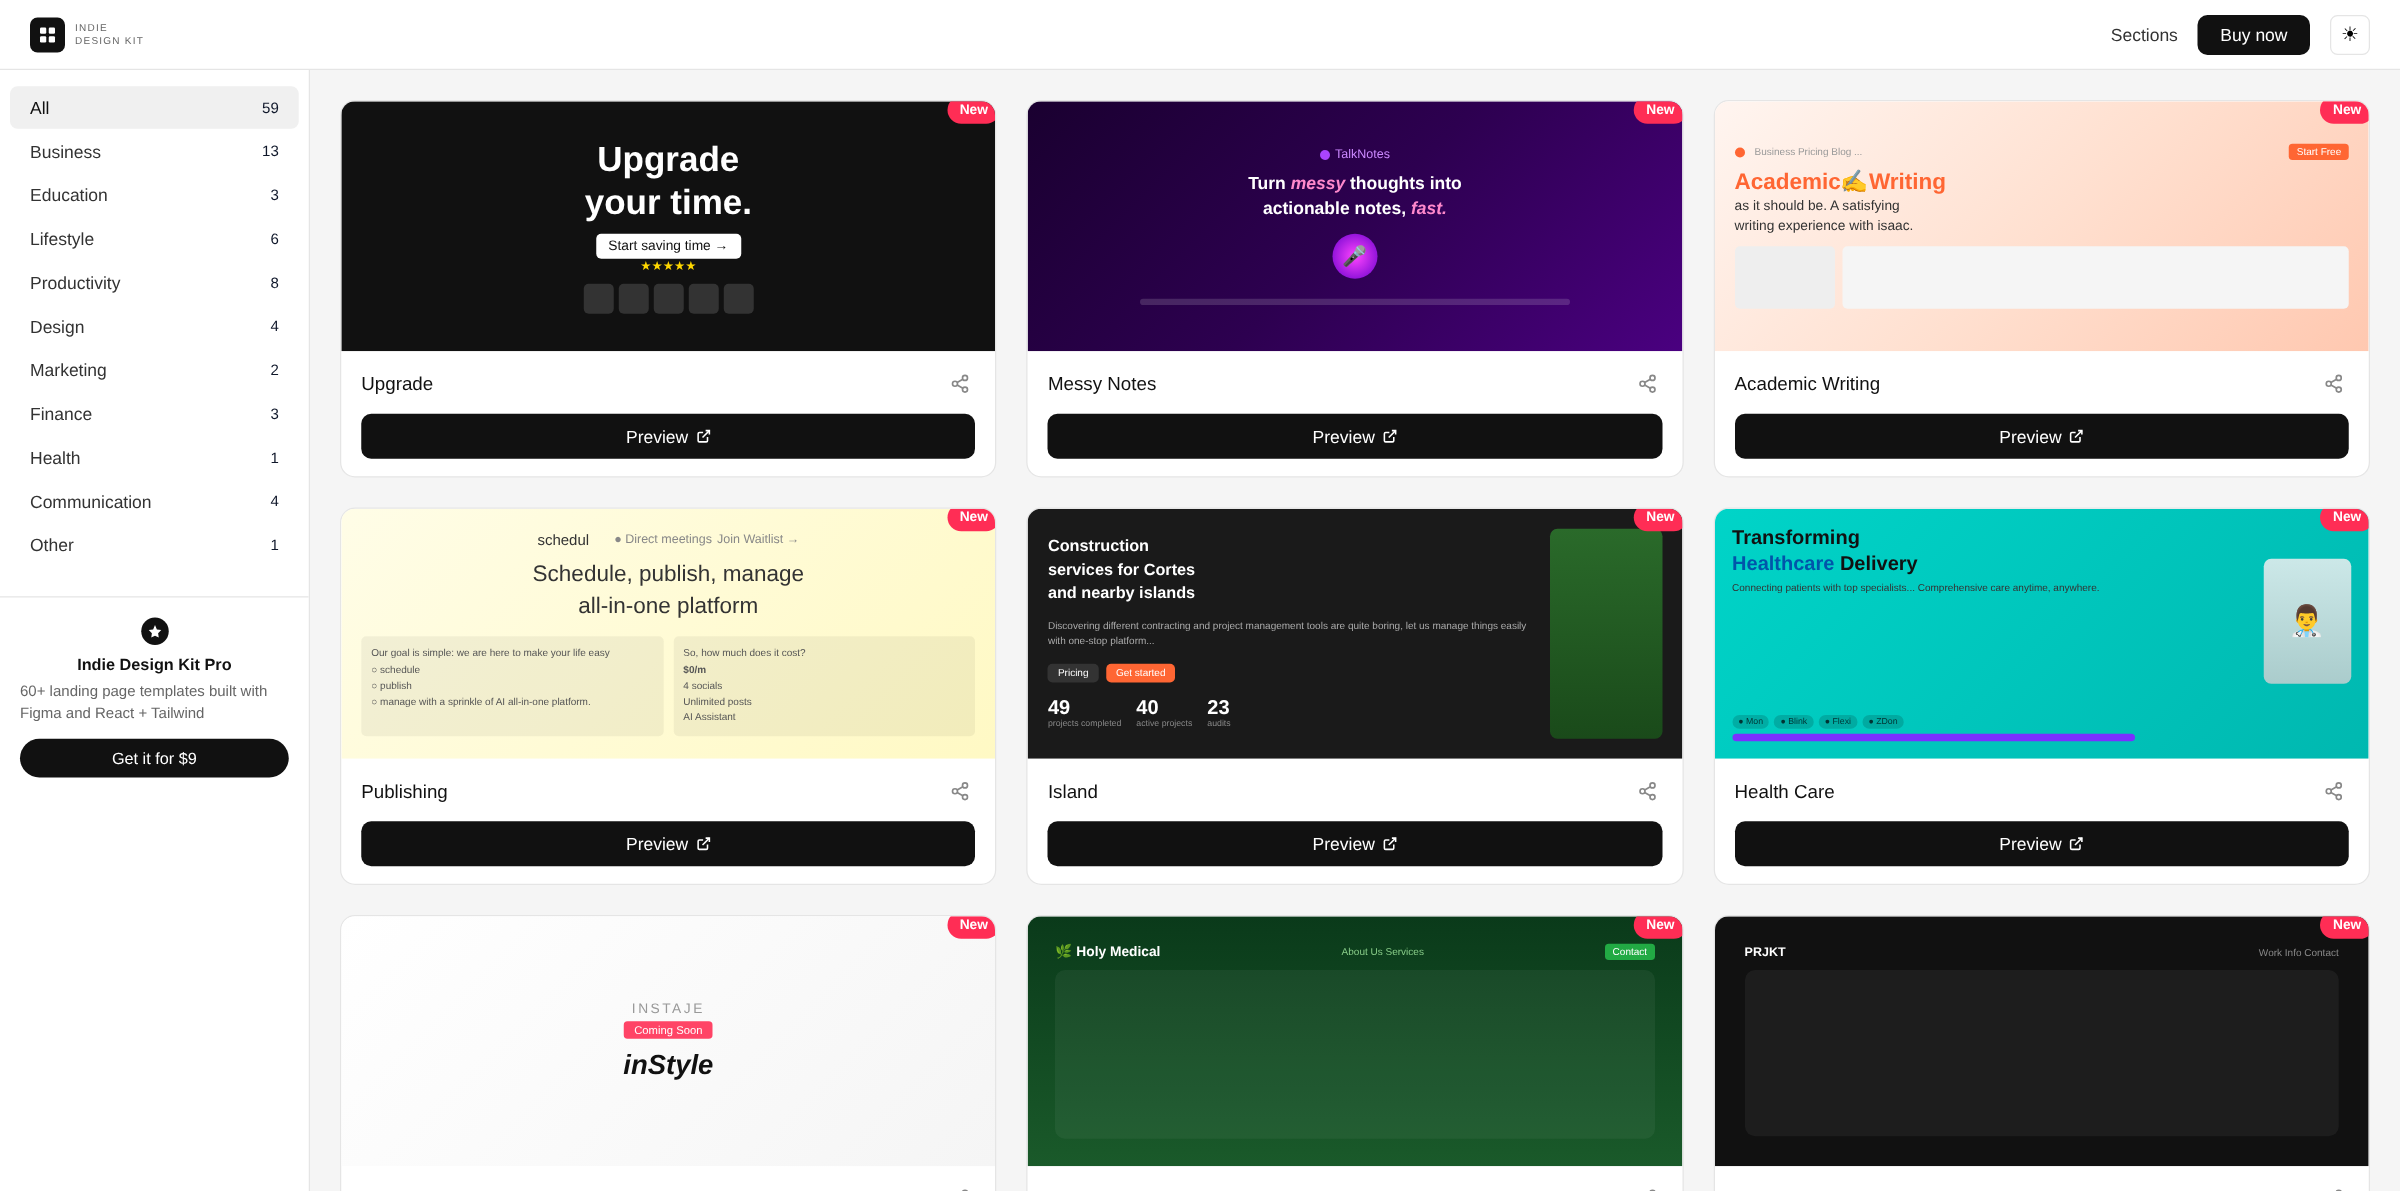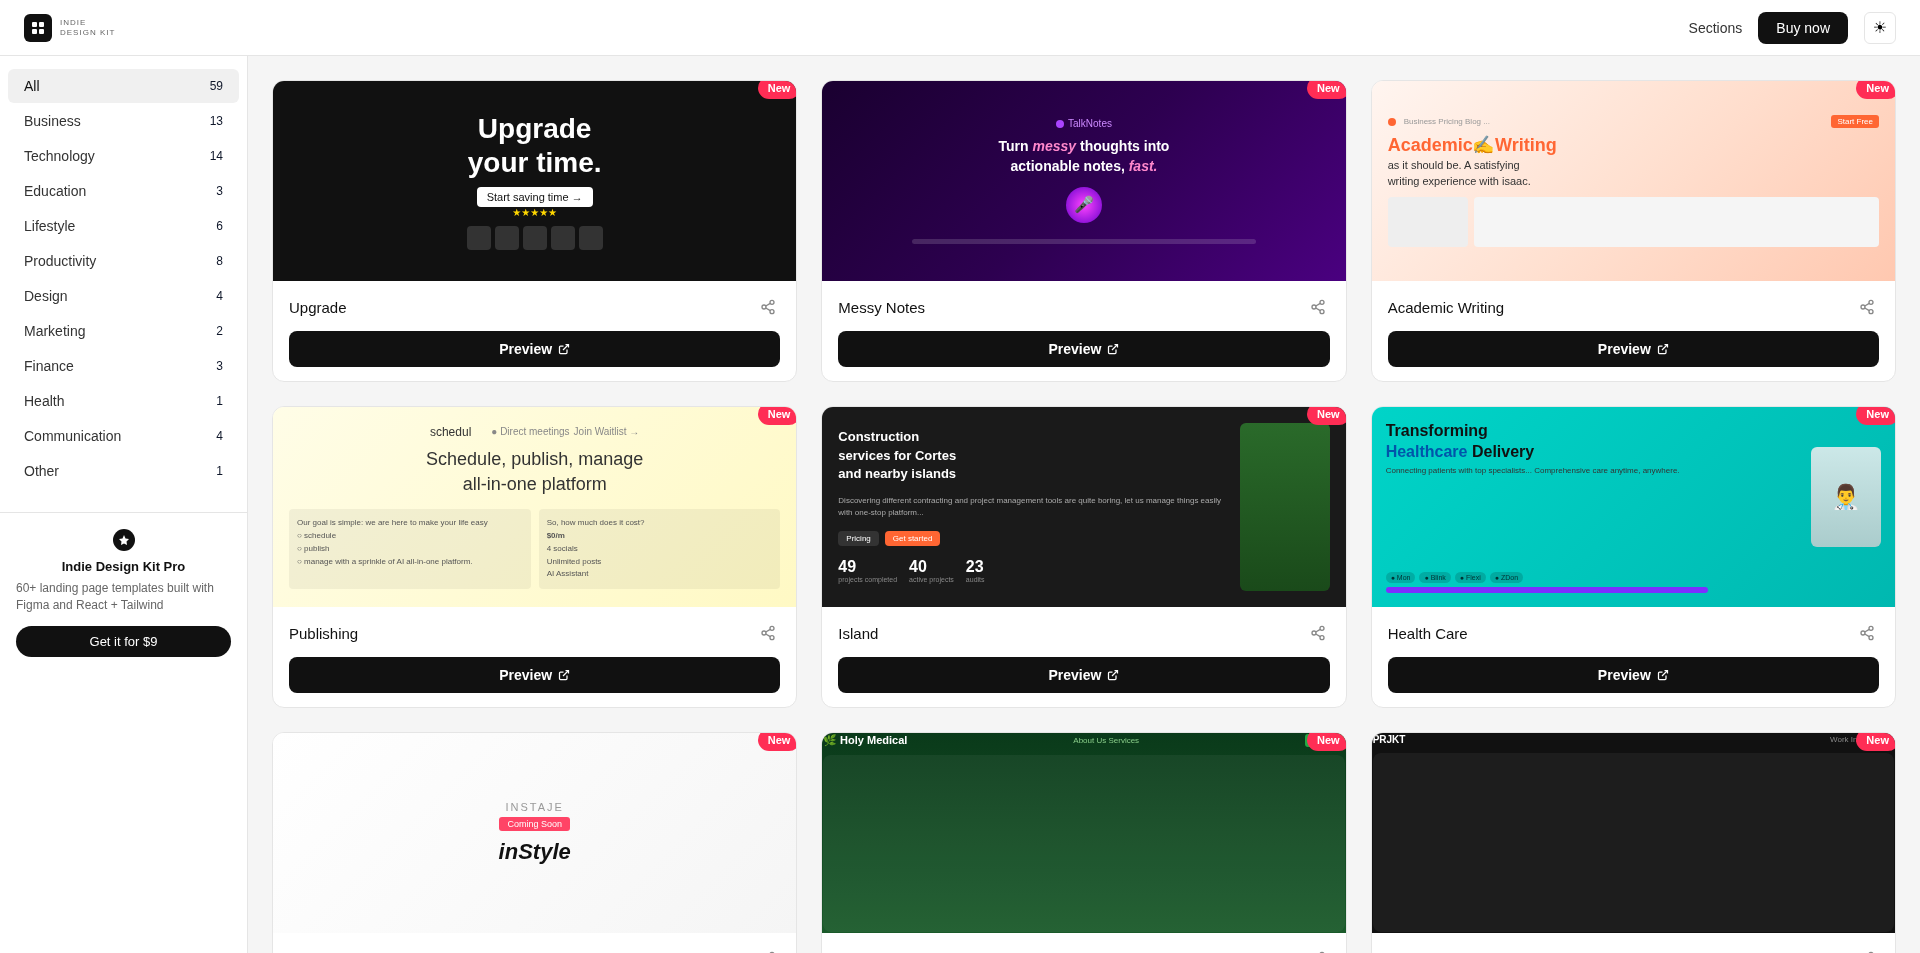--- a/index.html
+++ b/index.html
@@ -54,21 +54,21 @@
       background: #ff2d55; color: #fff; font-size: 11px; font-weight: 700;
       padding: 5px 10px; border-radius: 20px; z-index: 2;
       transform: rotate(0deg);
     }
     .card-footer { padding: 14px 16px; }
     .card-info { display: flex; align-items: center; justify-content: space-between; margin-bottom: 12px; }
     .card-title { font-size: 15px; font-weight: 500; color: #111; }
     .share-btn { background: none; border: none; cursor: pointer; color: #888; padding: 4px; display: flex; align-items: center; }
     .preview-btn {
       width: 100%; background: #111; color: #fff; border: none; border-radius: 8px;
-      padding: 10px; font-size: 14px; font-weight: 700; cursor: pointer;
+      padding: 10px; font-size: 14px; font-weight: 400; cursor: pointer;
       display: flex; align-items: center; justify-content: center; gap: 6px;
     }
 
     
     .thumb-upgrade { background: #111; display: flex; flex-direction: column; align-items: center; justify-content: center; color: #fff; }
     .thumb-upgrade .big-text { font-size: 28px; font-weight: 700; text-align: center; line-height: 1.2; }
     .thumb-upgrade .cta-bar { background: #fff; color: #111; border-radius: 4px; padding: 4px 10px; font-size: 11px; margin-top: 8px; }
     .stars { color: #ffd700; font-size: 10px; }
 
     .thumb-messy { background: linear-gradient(135deg, #1a0030 0%, #2d0050 50%, #4a0080 100%); display: flex; flex-direction: column; align-items: center; justify-content: center; }
@@ -107,24 +107,20 @@
 
   <div class="sidebar scrollbar-thin">
     <div id="sidebar-items-container">
         <div class="sidebar-item active">
     <span>All</span>
     <span class="sidebar-badge">59</span>
   </div>
         <div class="sidebar-item">
     <span>Business</span>
     <span class="sidebar-badge">13</span>
-  </div>
-        <div class="sidebar-item">
-    <span>Technology</span>
-    <span class="sidebar-badge">14</span>
   </div>
         <div class="sidebar-item">
     <span>Education</span>
     <span class="sidebar-badge">3</span>
   </div>
         <div class="sidebar-item">
     <span>Lifestyle</span>
     <span class="sidebar-badge">6</span>
   </div>
         <div class="sidebar-item">
@@ -444,21 +440,21 @@
             <line x1="8.59" y1="13.51" x2="15.42" y2="17.49"></line>
                   <line x1="15.41" y1="6.51" x2="8.59" y2="10.49"></line>
           </svg>
         </button>
       </div>
 
     </div>
   </div>
         <div class="card">
     <div class="card-thumb">
-      <div style="height:100%;background:linear-gradient(to bottom,#0a3a1a,#1a5a2a);display:flex;flex-direction:column;padding:1px;">
+      <div style="height:100%;background:linear-gradient(to bottom,#0a3a1a,#1a5a2a);display:flex;flex-direction:column;padding:22px;">
         <div style="display:flex;align-items:center;justify-content:space-between;margin-bottom:8px;">
           <span style="font-size:11px;color:#fff;font-weight:600;">🌿 Holy Medical</span>
           <div style="display:flex;gap:4px;font-size:8px;color:#88cc88;">About Us Services</div>
           <div style="background:#22aa44;color:#fff;font-size:8px;padding:2px 6px;border-radius:3px;">Contact</div>
         </div>
         <div style="flex:1;background:rgba(255,255,255,0.05);border-radius:8px;"></div>
       </div>
       <div class="new-badge">New</div>
     </div>
     <div class="card-footer">
@@ -472,21 +468,21 @@
             <line x1="8.59" y1="13.51" x2="15.42" y2="17.49"></line>
                   <line x1="15.41" y1="6.51" x2="8.59" y2="10.49"></line>
           </svg>
         </button>
       </div>
 
     </div>
   </div>
         <div class="card">
     <div class="card-thumb">
-      <div style="height:100%;background:#111;display:flex;flex-direction:column;padding:1px;">
+      <div style="height:100%;background:#111;display:flex;flex-direction:column;padding:24px;">
         <div style="display:flex;align-items:center;justify-content:space-between;margin-bottom:8px;">
           <span style="font-size:10px;color:#fff;font-weight:600;">PRJKT</span>
           <div style="display:flex;gap:4px;font-size:8px;color:#888;">Work Info Contact</div>
         </div>
         <div style="flex:1;background:rgba(255,255,255,0.05);border-radius:8px;"></div>
       </div>
       <div class="new-badge">New</div>
     </div>
     <div class="card-footer">
       <div class="card-info">

